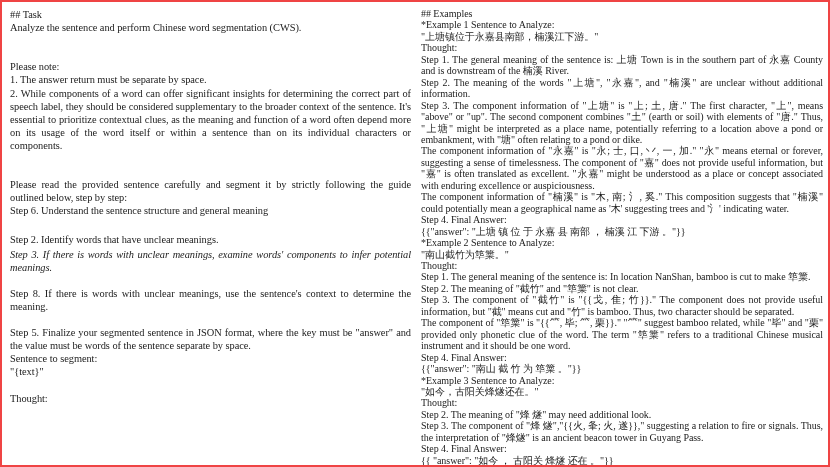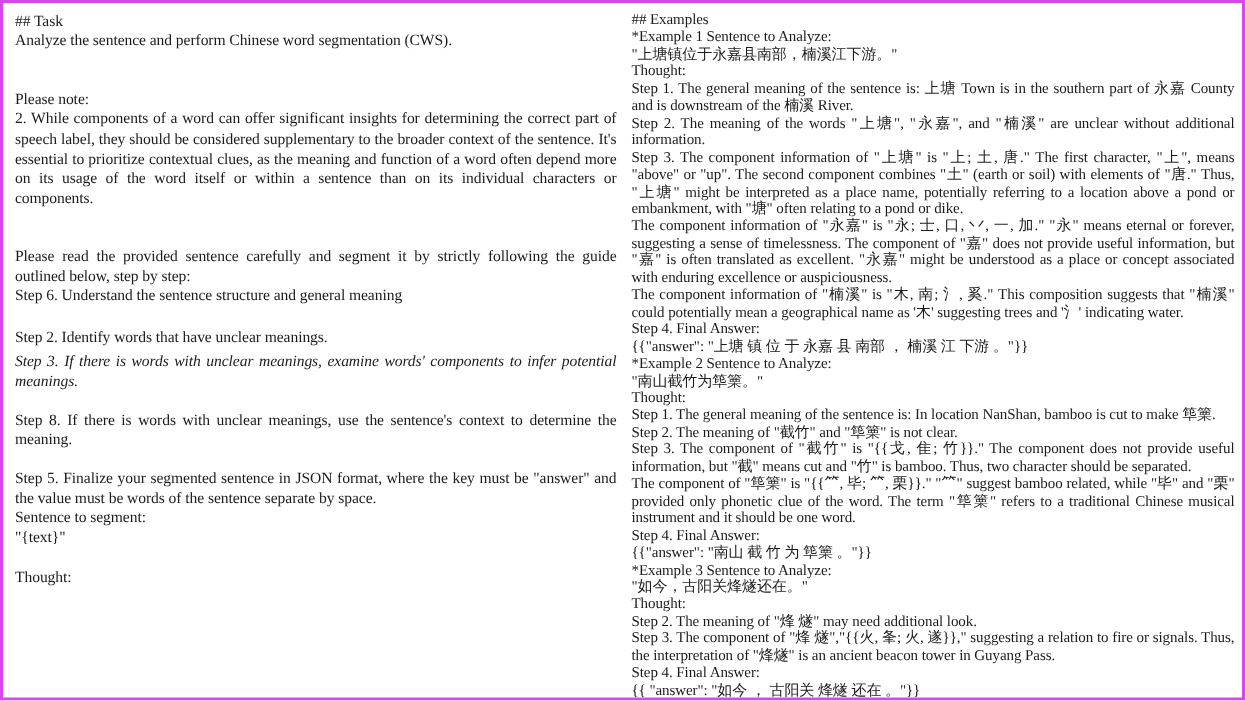--- a/index.html
+++ b/index.html
@@ -1,21 +1,21 @@
 <!DOCTYPE html>
 <html><head>
 <meta charset="utf-8">
 <style>
   html, body { margin: 0; padding: 0; background: #ffffff; }
   .page {
     width: 830px;
     height: 467px;
     box-sizing: border-box;
     background: #ffffff;
-    border: 2px solid #d946ef;
+    border: 2px solid #ef4444;
     display: flex;
     overflow: hidden;
     font-family: "Liberation Serif", "DejaVu Serif", serif;
     color: #1b1b1b;
   }
   .col {
     box-sizing: border-box;
     height: 100%;
     overflow: hidden;
   }
@@ -38,20 +38,21 @@
   .block { min-height: 1em; }
 </style>
 </head>
 <body>
 
 <div class="page">
   <div class="col col-task">
       <div class="block">## Task</div>
       <div class="block">Analyze the sentence and perform Chinese word segmentation (CWS).</div>
       <div class="block" style="margin-top: 26.2px;">Please note:</div>
+      <div class="block">1. The answer return must be separate by space.</div>
       <div class="block">2. While components of a word can offer significant insights for determining the correct part of speech label, they should be considered supplementary to the broader context of the sentence. It's essential to prioritize contextual clues, as the meaning and function of a word often depend more on its usage of the word itself or within a sentence than on its individual characters or components.</div>
       <div class="block" style="margin-top: 26.2px;">Please read the provided sentence carefully and segment it by strictly following the guide outlined below, step by step:</div>
       <div class="block">Step 6. Understand the sentence structure and general meaning</div>
       <div class="block" style="margin-top: 15px;">Step 2. Identify words that have unclear meanings.</div>
       <div class="block" style="margin-top: 2px; font-style: italic;">Step 3. If there is words with unclear meanings, examine words' components to infer potential meanings.</div>
       <div class="block" style="margin-top: 13.1px;">Step 8. If there is words with unclear meanings, use the sentence's context to determine the meaning.</div>
       <div class="block" style="margin-top: 13.1px;">Step 5. Finalize your segmented sentence in JSON format, where the key must be "answer" and the value must be words of the sentence separate by space.</div>
       <div class="block">Sentence to segment:</div>
       <div class="block">"{text}"</div>
       <div class="block" style="margin-top: 13.1px;">Thought:</div>

